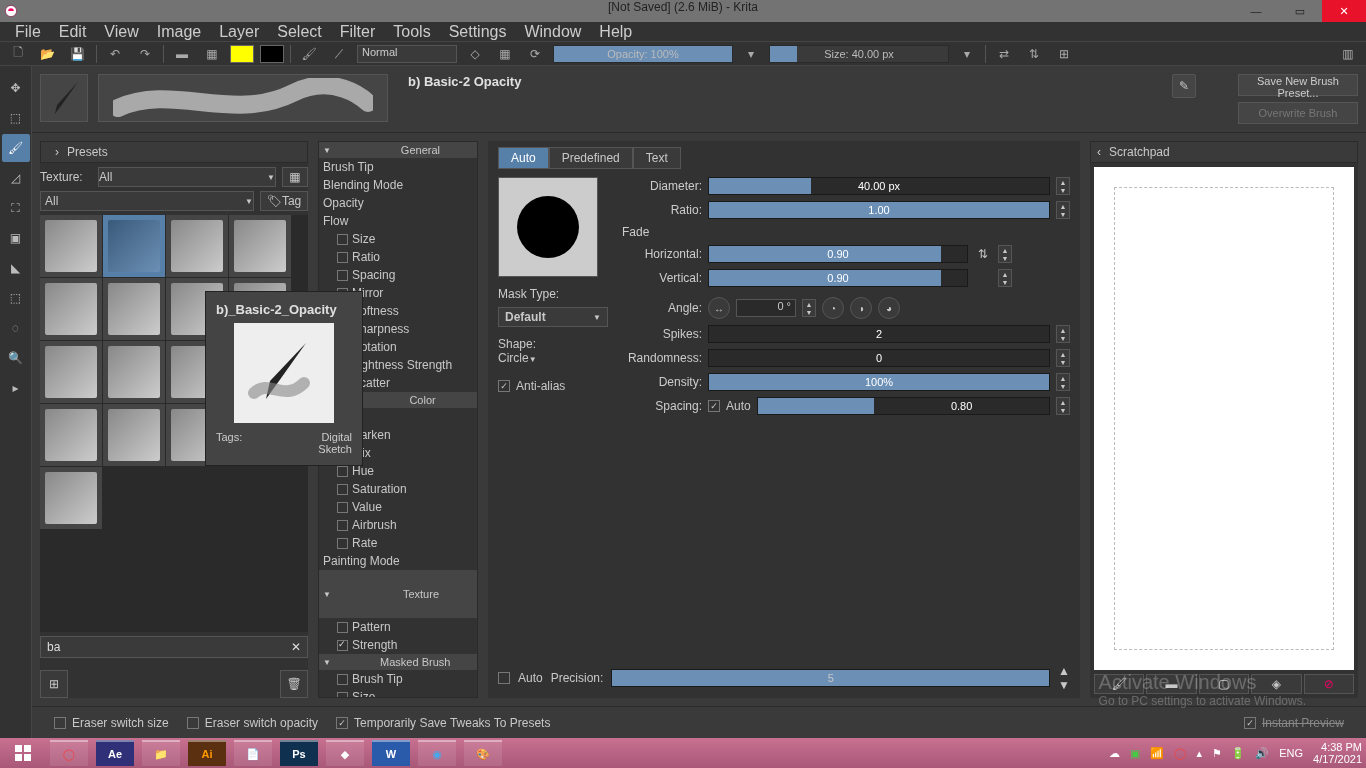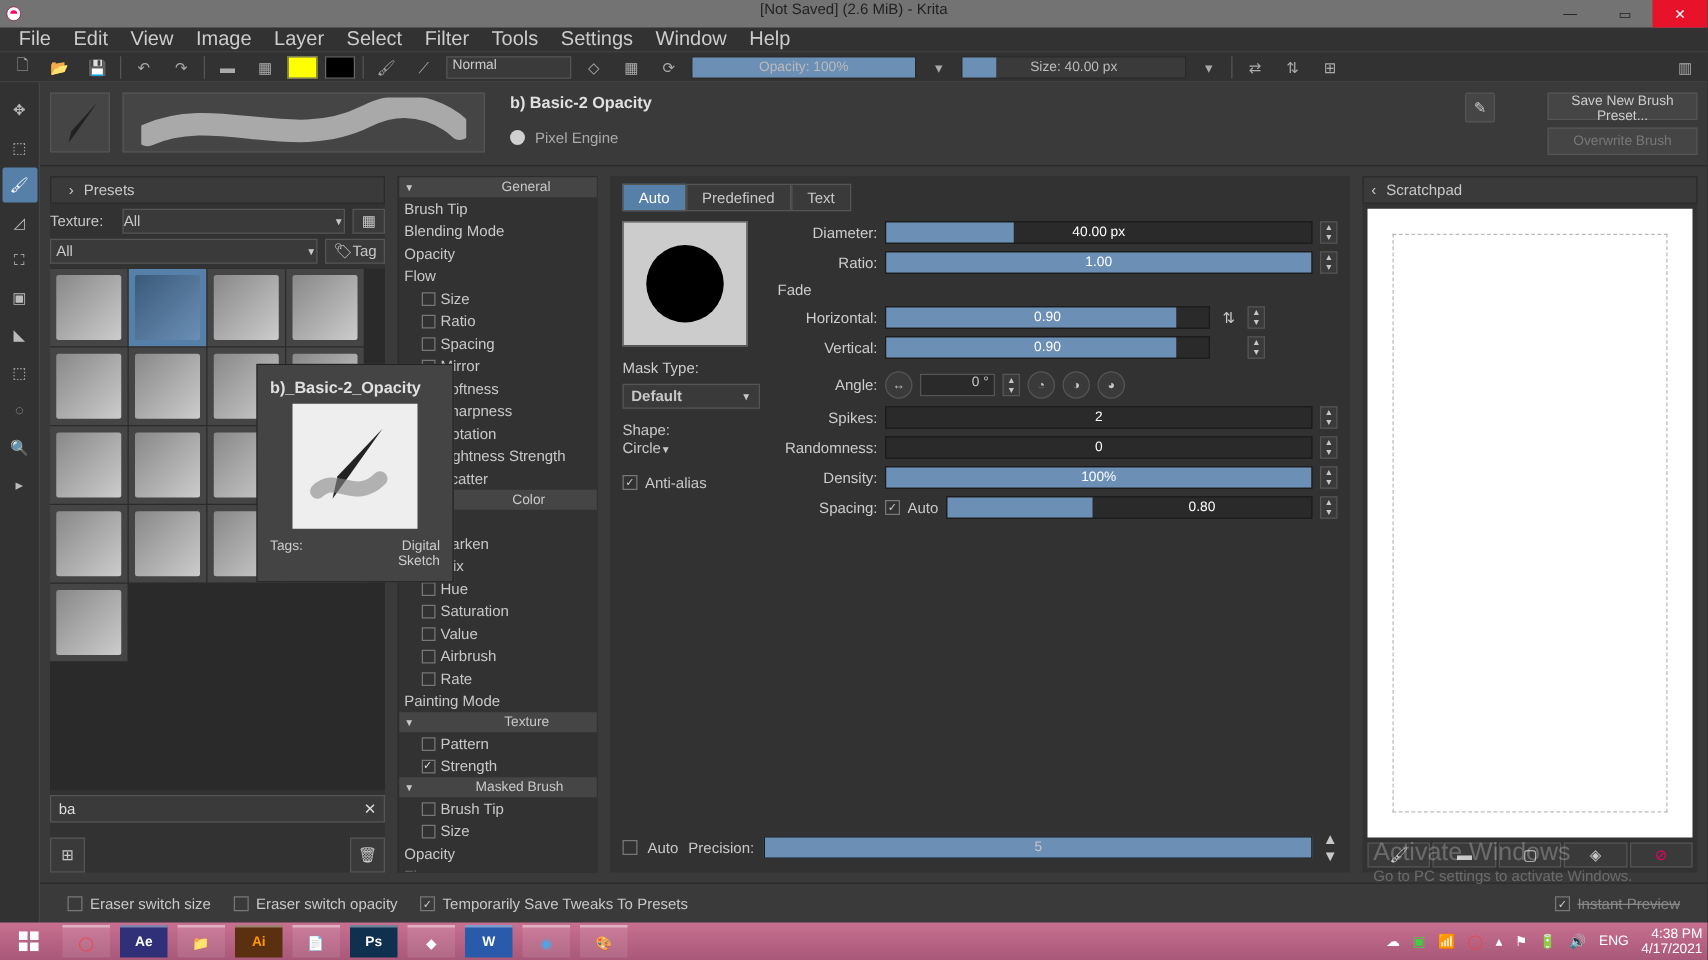--- a/index.html
+++ b/index.html
@@ -238,24 +238,20 @@
             <path d="M32 6 L18 26 L12 34 L14 26 Z" fill="#222"></path>
           </svg>
       </div>
       <div class="be-stroke">
         <svg viewBox="0 0 260 40">
             <path d="M5 30 C 60 5, 120 45, 180 15 C 220 -5, 250 20, 255 25" stroke="#bbb" stroke-width="18" fill="none" stroke-linecap="round" opacity="0.85"></path>
           </svg>
       </div>
       <div class="be-titles">
         <div class="bname">b) Basic-2 Opacity</div>
-        <div class="bengine">
-            <div class="dot"></div>
-            <span>Pixel Engine</span>
-          </div>
       </div>
       <div class="be-edit">✎</div>
       <div class="be-savebtns">
         <button>Save New Brush Preset...</button>
         <button class="dim">Overwrite Brush</button>
       </div>
     </div>
 
     <div class="be-body">
 
@@ -431,21 +427,21 @@
             <span class="cb"></span>
             <span>Airbrush</span>
           </div>
         <div class="item">
             <span class="cb"></span>
             <span>Rate</span>
           </div>
         <div class="item lvl0">Painting Mode</div>
         <div class="hdr">
             <span class="tri">▼</span>
-            <span style="margin:0 auto">Texture</span>
+            <span style="margin:16px auto">Texture</span>
           </div>
         <div class="item">
             <span class="cb"></span>
             <span>Pattern</span>
           </div>
         <div class="item">
             <span class="cb chk"></span>
             <span>Strength</span>
           </div>
         <div class="hdr">

